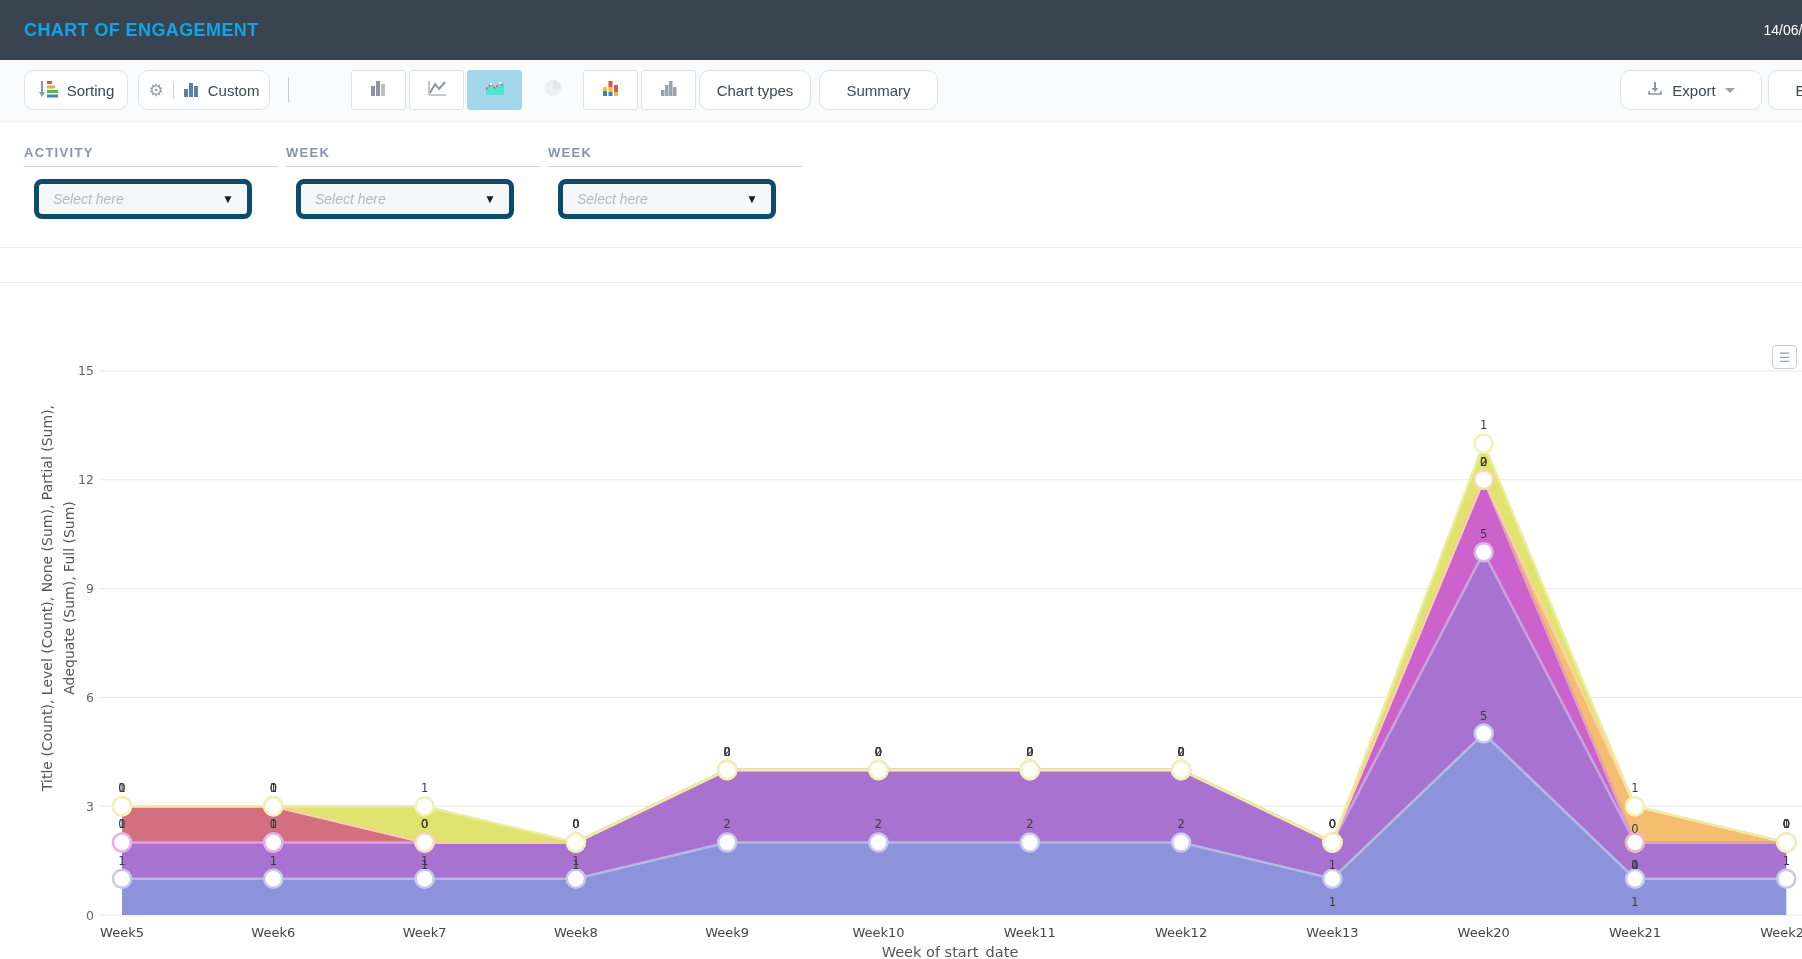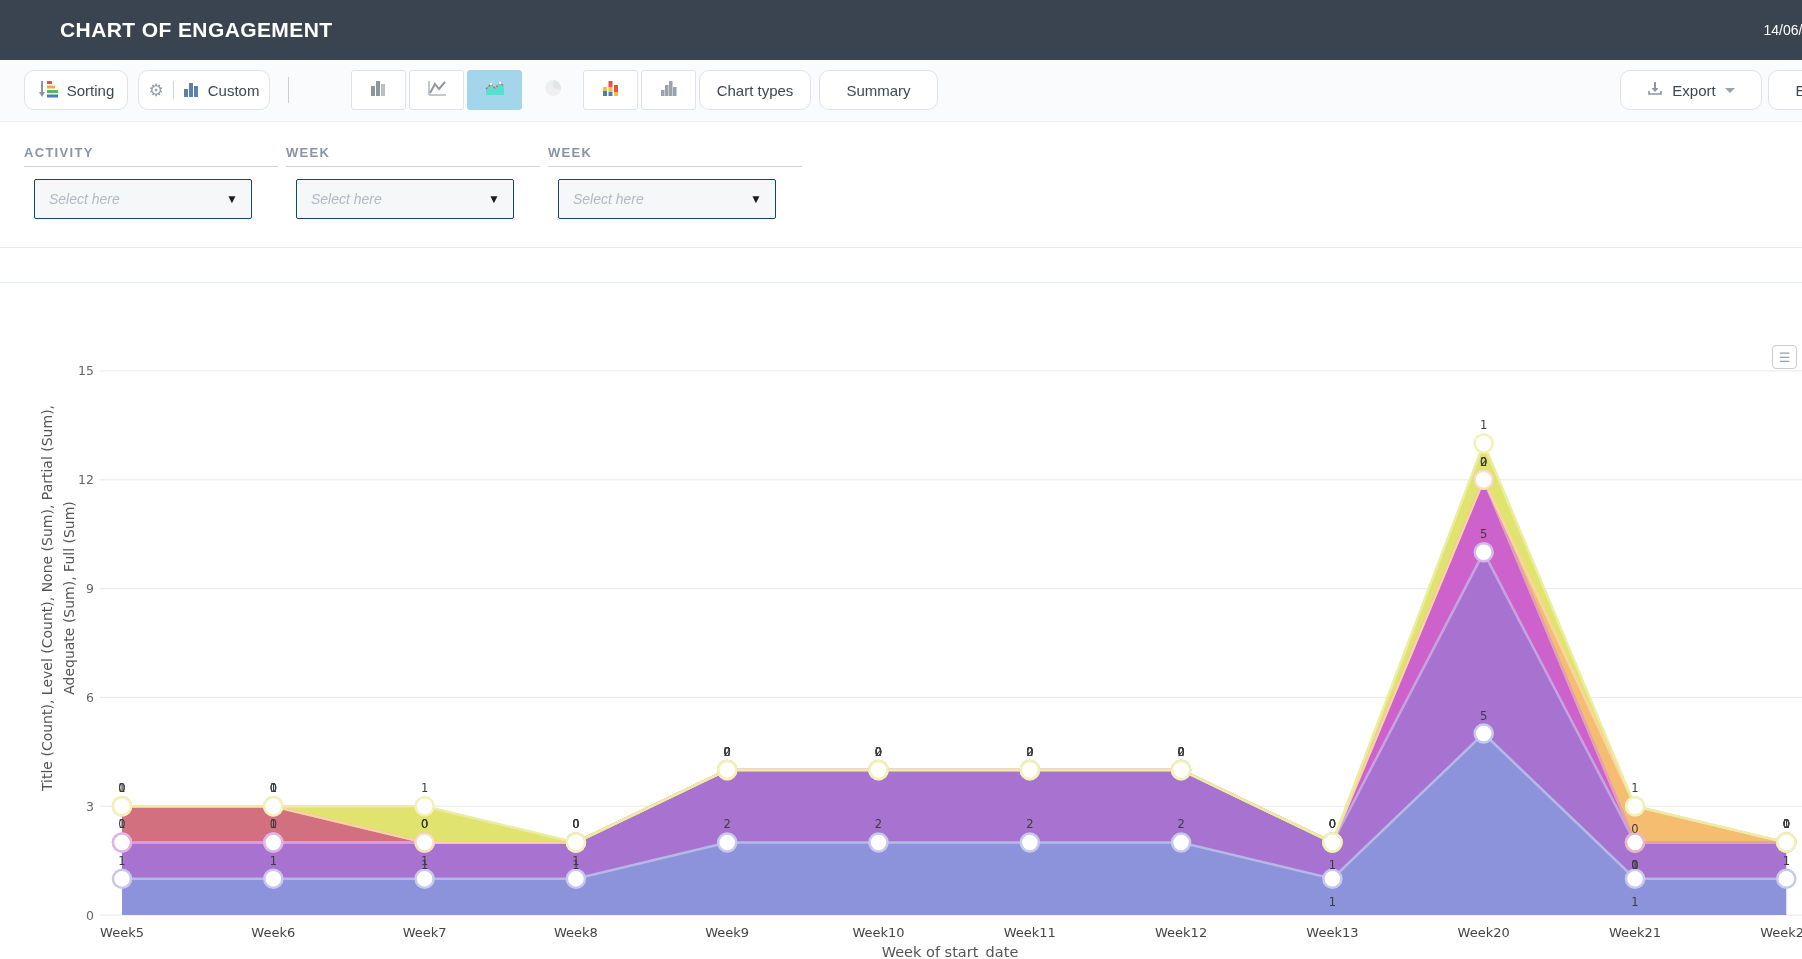--- a/index.html
+++ b/index.html
@@ -4,21 +4,21 @@
 <style>
   * { margin:0; padding:0; box-sizing:border-box; }
   html,body { width:1802px; height:959px; overflow:hidden; background:#fff;
     font-family:"Liberation Sans", sans-serif; }
   body { position:relative; }
 
   
   .header { position:absolute; top:0; left:0; width:100%; height:60px;
     background:#3a4450; overflow:hidden; }
   .header-title { position:absolute; left:24px; top:50%; transform:translateY(-50%);
-    color:#ffffff; font-size:21px; font-weight:600; letter-spacing:.4px;margin-left:36px; }
+    color:#0ea5e9; font-size:18px; font-weight:600; letter-spacing:.4px; }
   .header-date { position:absolute; right:-16px; top:50%; transform:translateY(-50%);
     color:#fff; font-size:14px; white-space:nowrap; }
 
   
   .toolbar { position:absolute; top:60px; left:0; width:100%; height:62px;
     background:#fafbfc; border-bottom:1px solid #edeff2; }
   .btn { position:absolute; top:10px; height:40px; background:#fff;
     border:1px solid #dfe3e8; border-radius:10px; color:#3d4852; font-size:15px;
     display:flex; align-items:center; justify-content:center; gap:9px; cursor:pointer; }
   .btn-sorting { left:24px;  width:104px; }
@@ -40,21 +40,21 @@
     border-right:5px solid transparent; border-top:5px solid #9aa3ad; }
 
   
   .filters { position:absolute; top:123px; left:0; width:100%; height:125px;
     background:#fff; border-bottom:1px solid #e9ecef; }
   .filter-group { position:absolute; top:22px; width:254px; }
   .fg-activity { left:24px; } .fg-month { left:286px; } .fg-week { left:548px; }
   .filter-label { font-size:13px; font-weight:700; color:#8995a6;
     letter-spacing:1.3px; padding-bottom:6px; border-bottom:1px solid #ccd3db; }
   .filter-select { position:relative; margin:12px 0 0 10px; width:218px; height:40px;
-    background:#f6f7f9; border:1px solid #0c4a6e; border-radius:2px;
+    background:#f6f7f9; border:5px solid #0c4a6e; border-radius:8px;
     display:flex; align-items:center; padding:0 14px; cursor:pointer; }
   .placeholder { font-style:italic; color:#b2b9c2; font-size:14px; }
   .select-caret { position:absolute; right:13px; top:50%; transform:translateY(-50%);
     color:#1b1b1b; font-size:12px; }
 
   
   .chart-section { position:absolute; top:248px; left:0; width:1802px; height:711px;
     background:#fff; }
   .chart-topline { position:absolute; top:34px; left:0; width:100%; height:1px;
     background:#e2ecf1; }

